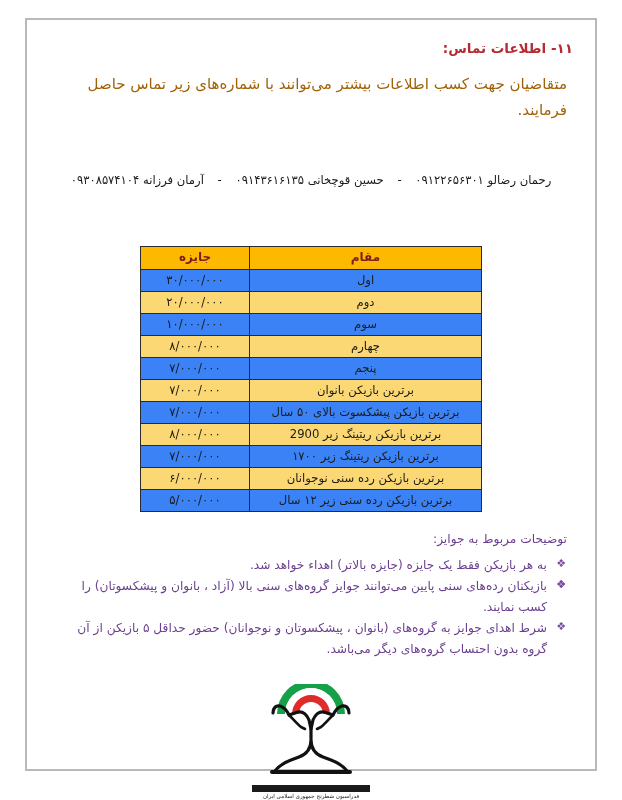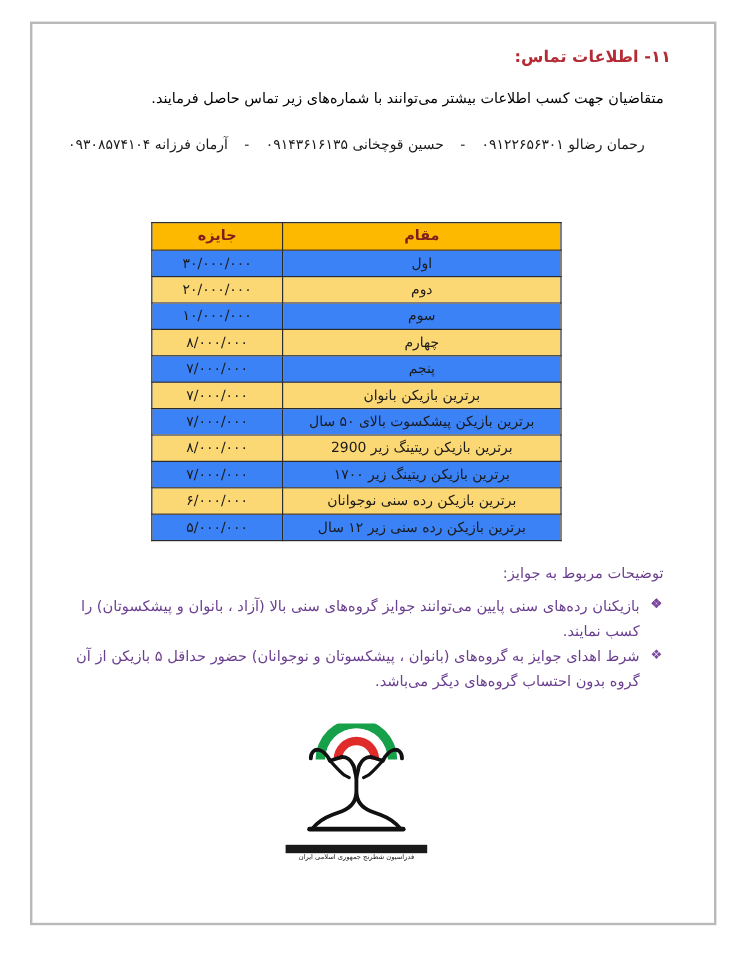--- a/index.html
+++ b/index.html
@@ -26,21 +26,21 @@
     left: 25px;
     top: 18px;
     width: 572px;
     height: 753px;
     border: 2px solid #b9b9b9;
     box-sizing: border-box;
     pointer-events: none;
   }
   .page-inner {
     position: absolute;
-    left: 17px;
+    left: 31px;
     top: 22px;
     width: 560px;
     height: 745px;
     box-sizing: border-box;
     padding: 0 18px;
     direction: rtl;
     text-align: right;
   }
 
   
@@ -50,32 +50,32 @@
     font-weight: bold;
     line-height: 1.5;
     letter-spacing: 0;
     margin: 0;
     padding: 0;
   }
   .h-11 { margin-top: 16px; }
   .h-12 { margin-top: 0; }
 
   .body-para {
-    color: #000000;
-    font-size: 12px;
+    color: #a16207;
+    font-size: 15px;
     line-height: 1.7;
     margin: 14px 0 0 0;
     padding: 0 6px 0 0;
   }
 
   .contacts-line {
     color: #1a1a1a;
     font-size: 11.6px;
     line-height: 1.6;
-    margin: 18px 0 0 0;
+    margin: 48px 0 0 0;
     padding: 0 4px;
     text-align: center;
     direction: rtl;
     white-space: nowrap;
   }
   .contact-item { white-space: nowrap; }
   .contact-sep {
     display: inline-block;
     padding: 0 10px;
     color: #1a1a1a;
@@ -279,20 +279,21 @@
         </tbody>
       </table>
     </div>
 
     <div class="notes-block">
       <div class="notes-title">توضیحات مربوط به جوایز:</div>
 
       <ul class="notes-list">
         <li>
           <span class="bullet-mark">❖</span>
+          <span>به هر بازیکن فقط یک جایزه (جایزه بالاتر) اهداء خواهد شد.</span>
         </li>
         <li>
           <span class="bullet-mark">❖</span>
         </li>
         <li>
           <span class="bullet-mark">❖</span>
           <span>بازیکنان رده‌های سنی پایین می‌توانند جوایز گروه‌های سنی بالا (آزاد ، بانوان و پیشکسوتان) را کسب نمایند.</span>
         </li>
         <li class="li-wrap">
           <span class="bullet-mark">❖</span>

